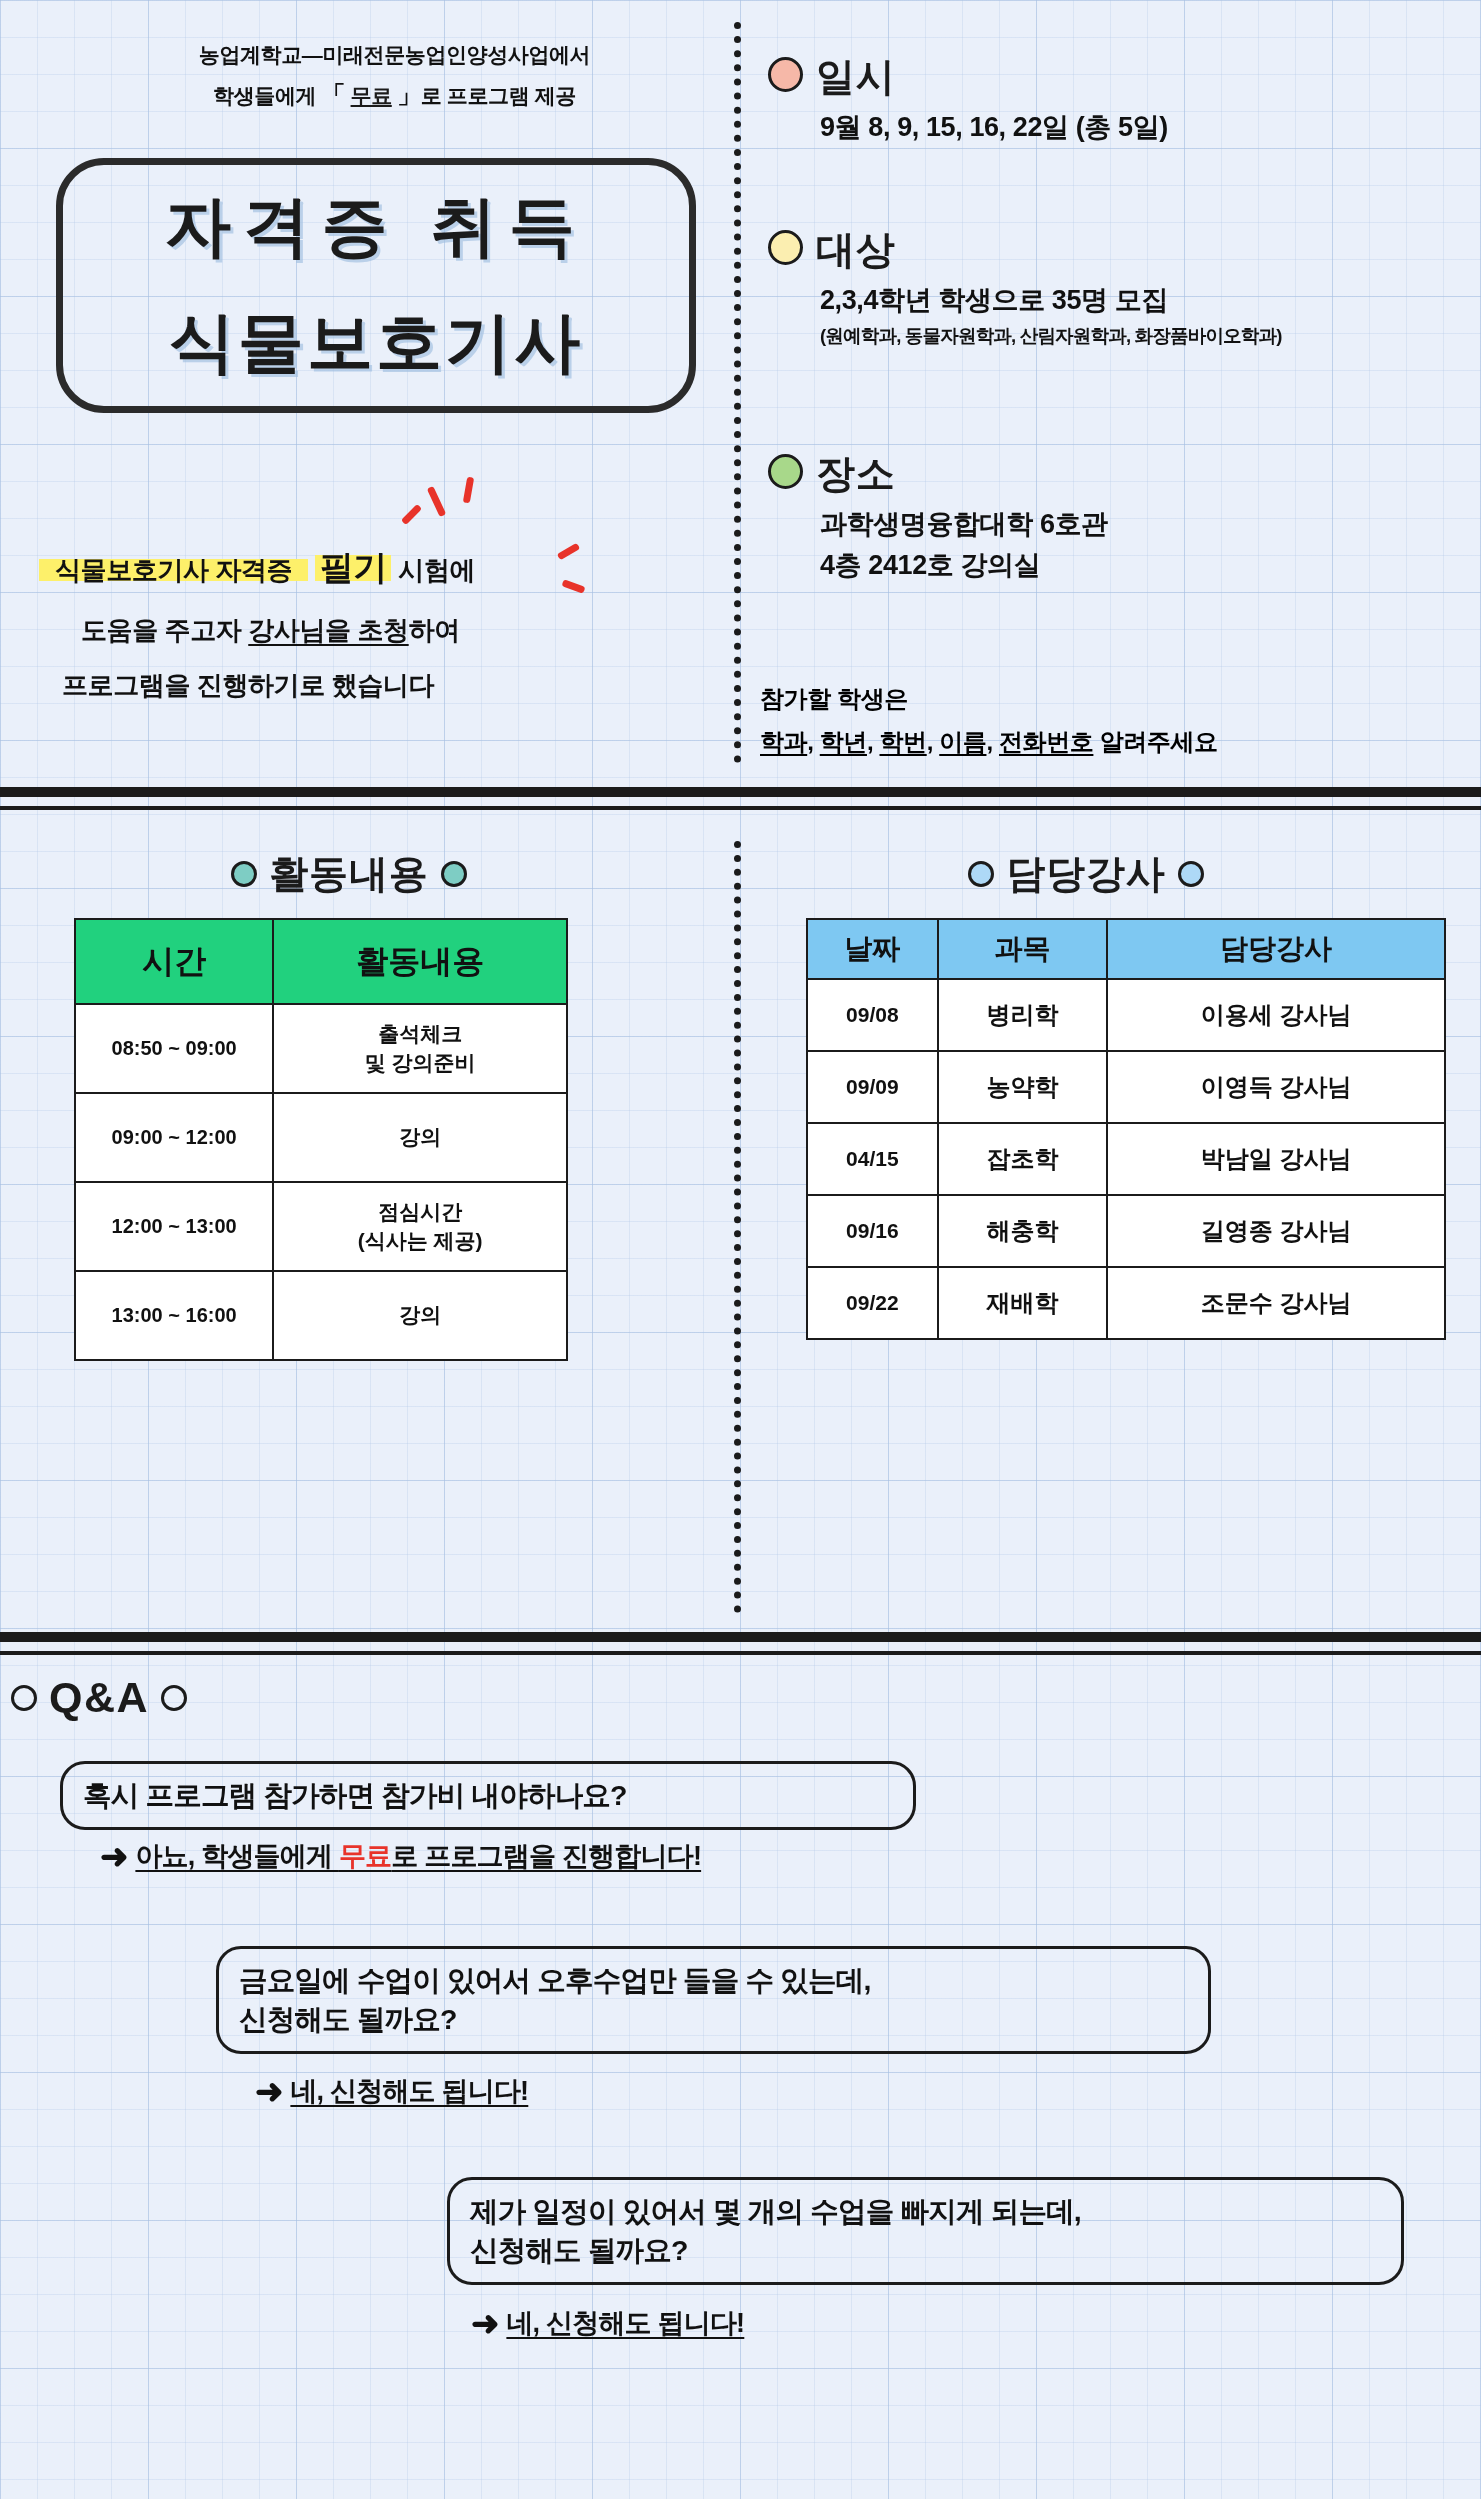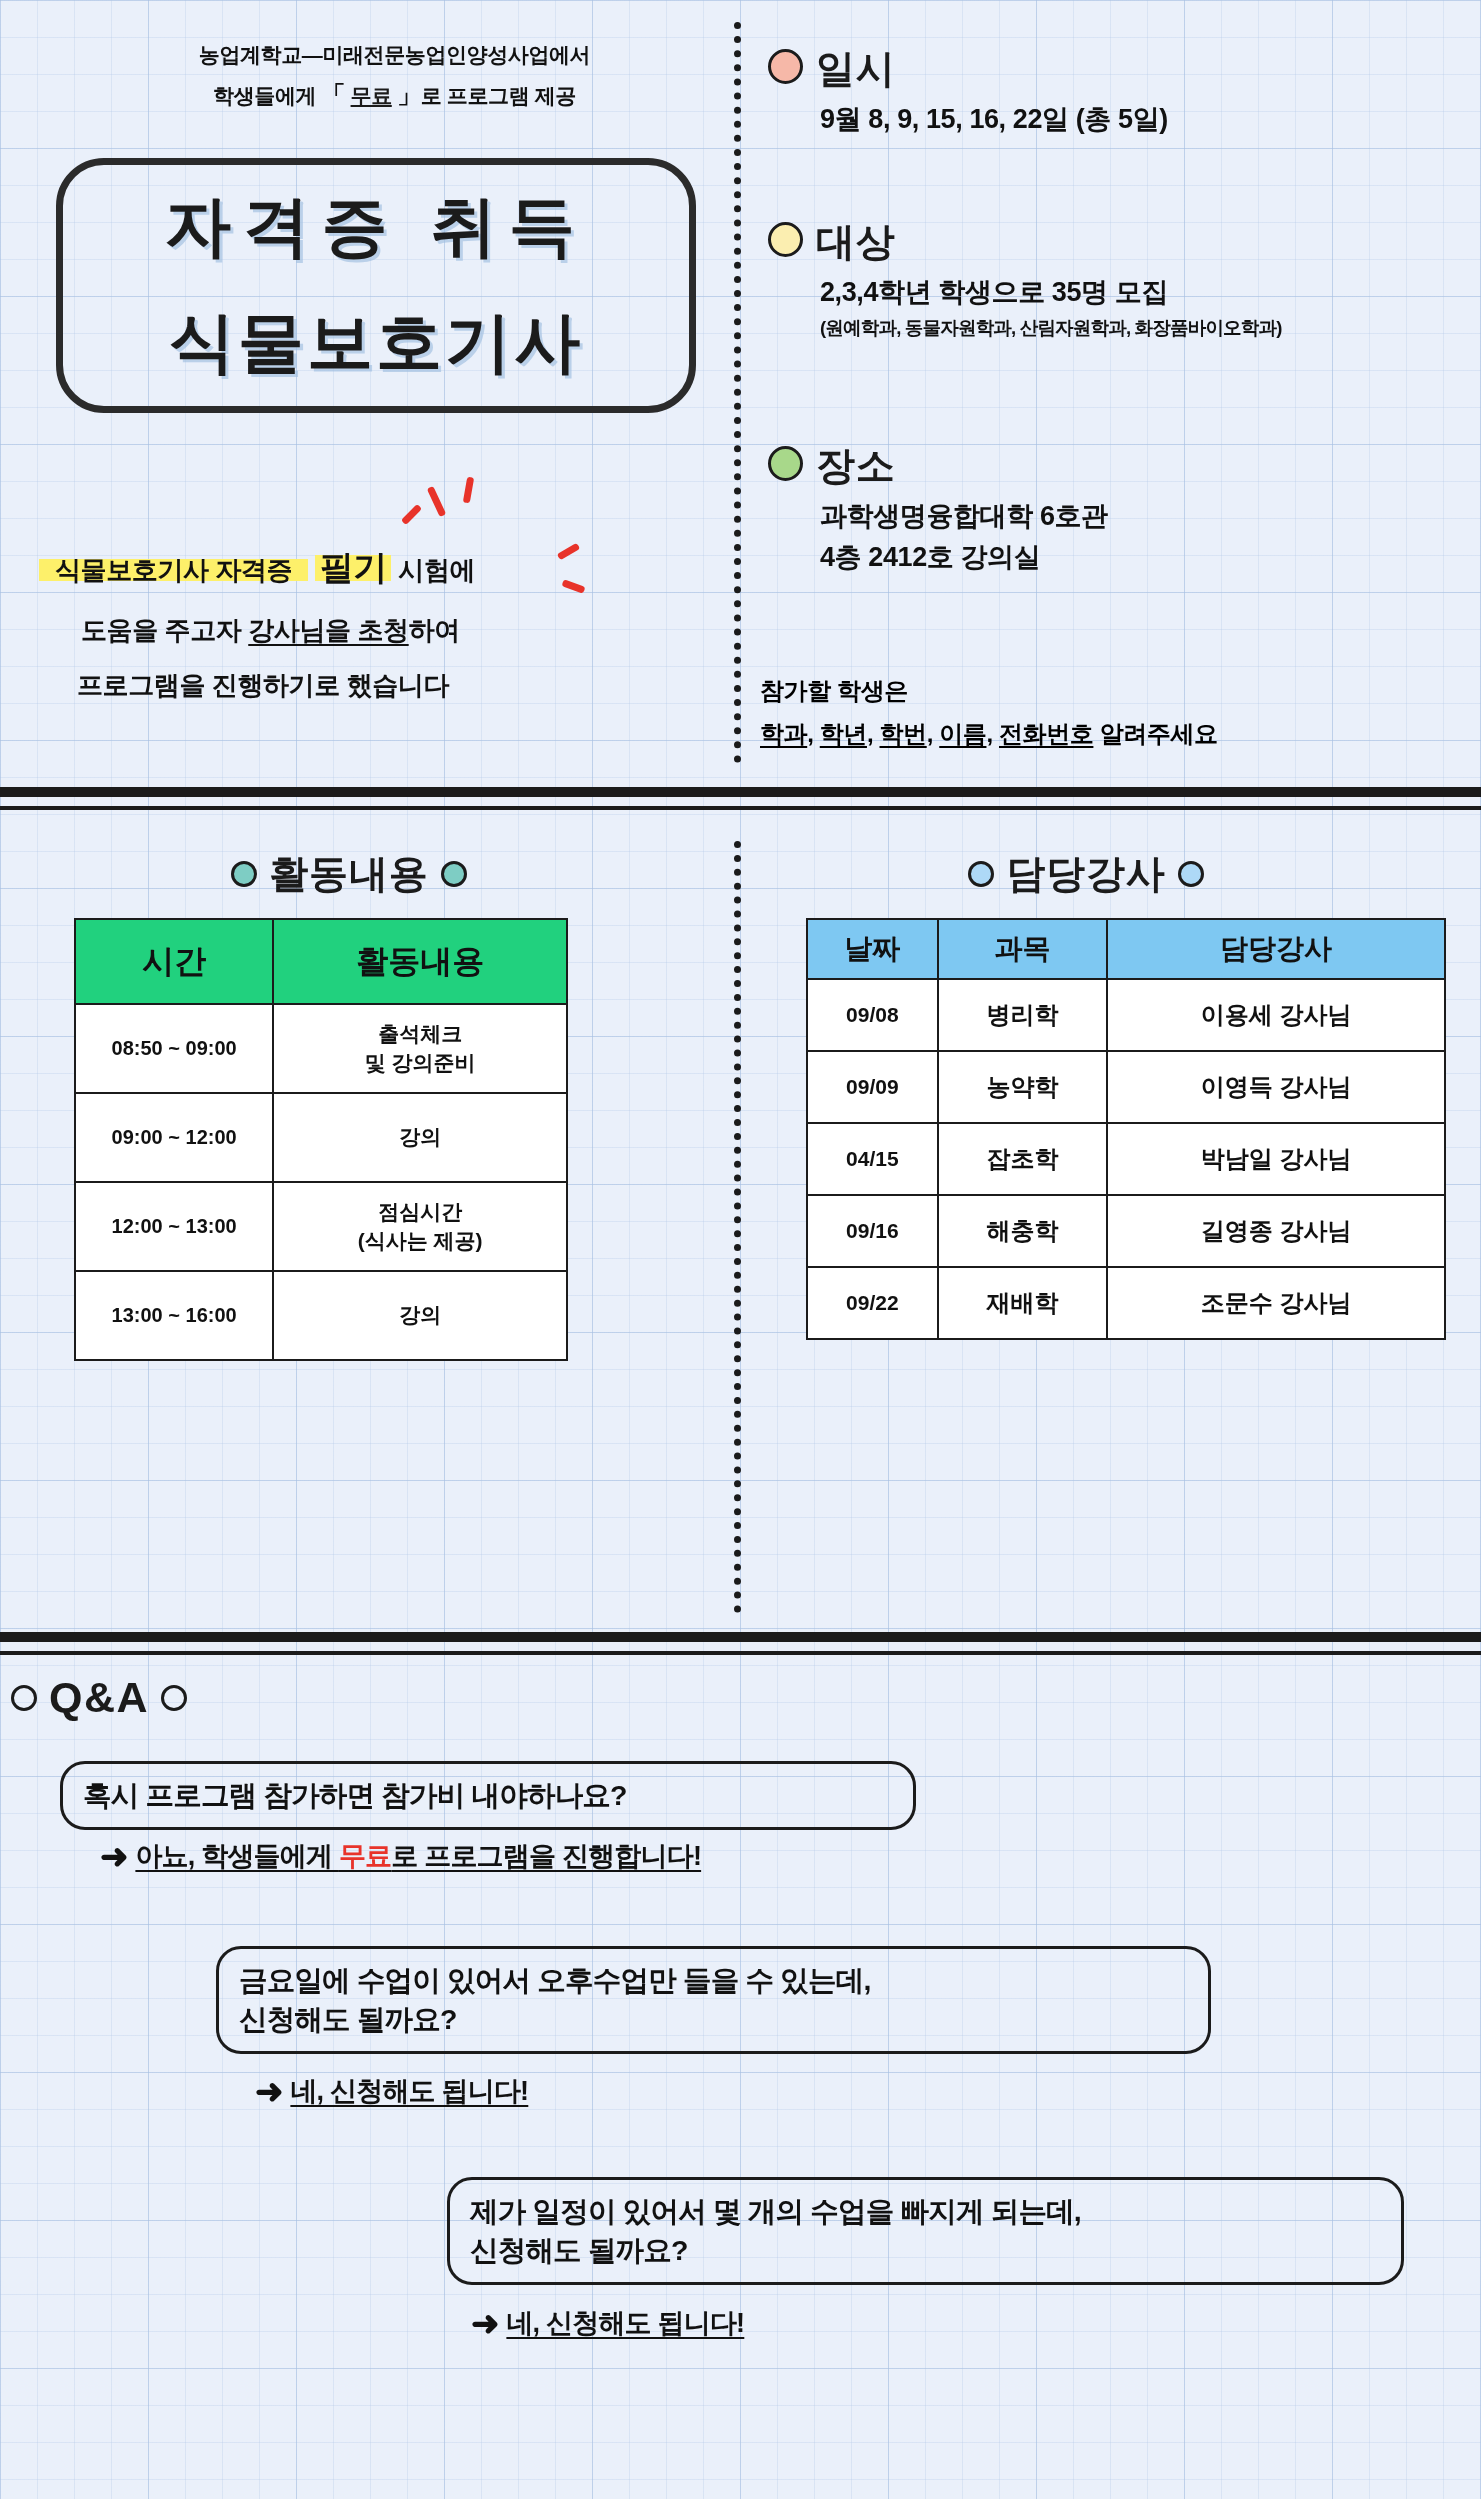--- a/index.html
+++ b/index.html
@@ -22,21 +22,21 @@
       linear-gradient(to bottom, rgba(186,206,233,0.35) 0.8px, transparent 0.8px);
     background-size:148px 148px, 148px 148px, 37px 37px, 37px 37px;
     z-index:0;
   }
   .page{ position:absolute; inset:0; z-index:2; }
 
   
   .top{ position:absolute; left:0; top:0; width:1481px; height:802px; }
 
   .top-left{ position:absolute; left:16px; top:0; width:721px; height:802px; }
-  .top-right{ position:absolute; left:760px; top:6px; width:721px; height:802px; }
+  .top-right{ position:absolute; left:760px; top:14px; width:721px; height:802px; }
 
   .dotted-v{
     position:absolute; left:734px; top:21.6px; width:0; height:741px;
     border-left:7px dotted #1b1b1b;
   }
 
   .intro{
     position:absolute; left:116px; top:37px; width:525px;
     text-align:center; line-height:1.75;
     font-size:21px; font-weight:700; color:#111;
@@ -68,21 +68,21 @@
     background:linear-gradient(transparent 12%, #fdf06a 12%, #fdf06a 86%, transparent 86%);
     padding:0 16px;
   }
   .blurb .pilgi{
     font-size:34px; font-weight:800; position:relative;
     background:linear-gradient(transparent 18%, #fdf06a 18%, #fdf06a 88%, transparent 88%);
     padding:0 4.6px;
   }
   .blurb .ul{ text-decoration:underline; text-underline-offset:4.6px; }
   .blurb .row2{ margin-left:42px; }
-  .blurb .row3{ margin-left:38px; }
+  .blurb .row3{ margin-left:23px; }
 
   .spark{ position:absolute; width:0; height:0; }
   .spark i{
     position:absolute; display:block; background:#e8332a; border-radius:3.1px;
   }
 
   
   .info{ position:absolute; left:0; width:721px; }
   .info .dot{
     position:absolute; left:7.7px; top:6.2px; width:35px; height:35px;

